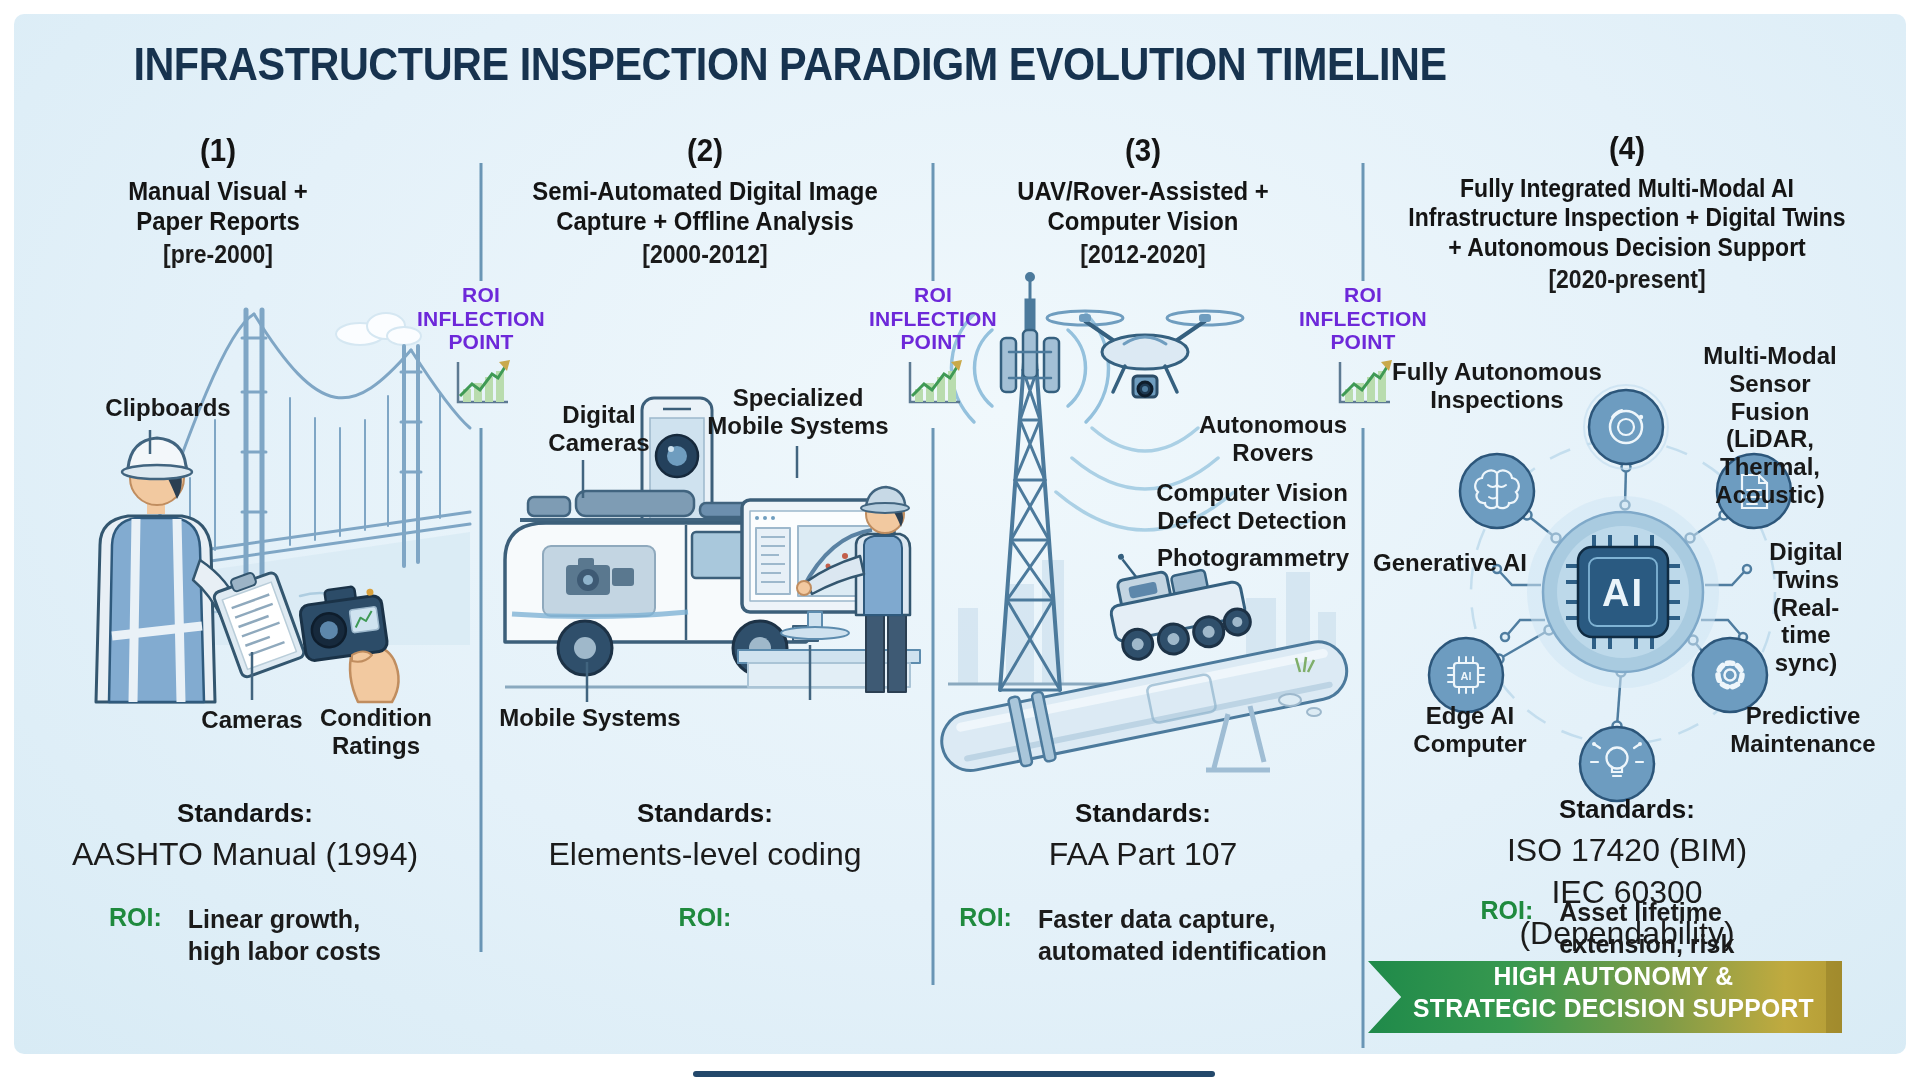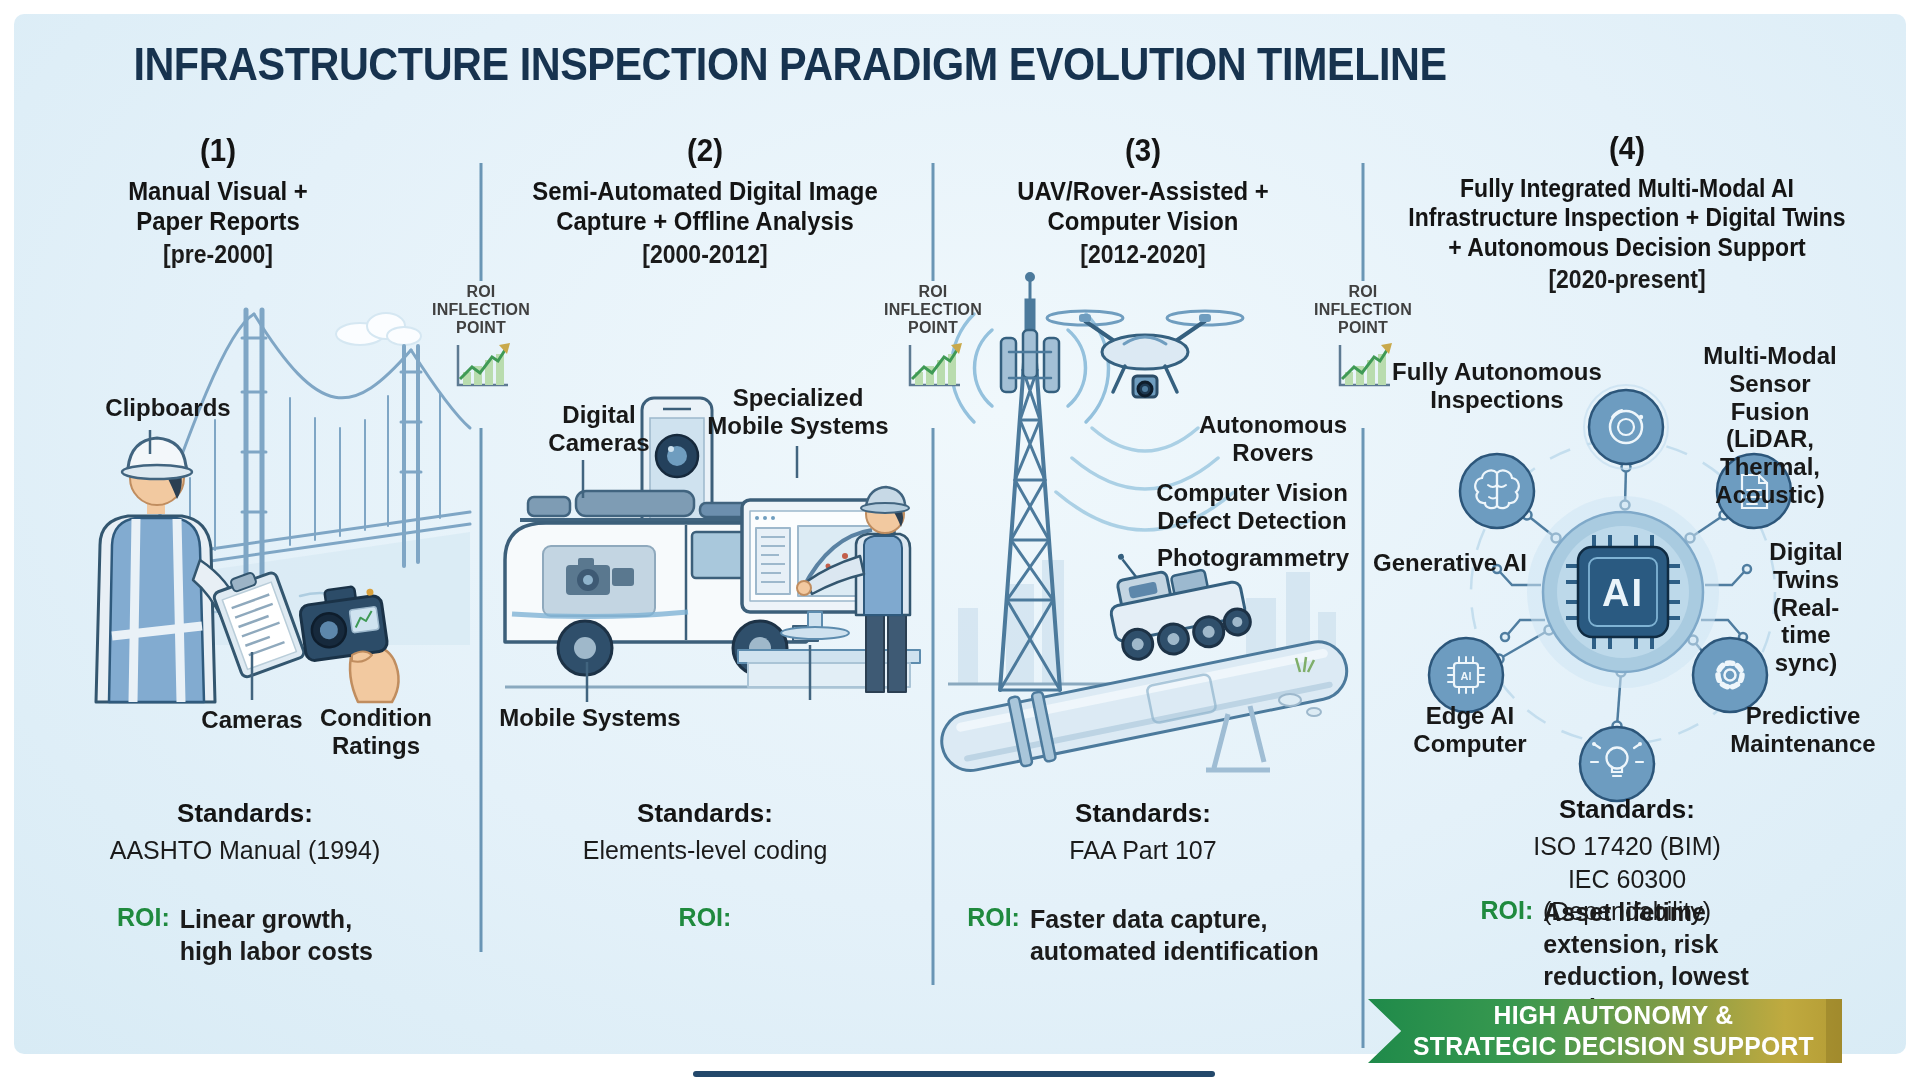--- a/index.html
+++ b/index.html
@@ -10,33 +10,33 @@
   .art{position:absolute;left:0;top:0;}
   .t{position:absolute;white-space:pre-line;text-align:center;color:#1b1b1b;}
   .title{top:36px;left:790px;font-size:47px;font-weight:800;color:#17334f;letter-spacing:-0.5px;
         white-space:nowrap;transform:translateX(-50%) scaleX(0.88);}
   .header{position:absolute;text-align:center;transform:translateX(-50%) scaleX(0.92);width:560px;}
   .colnum{font-size:32px;font-weight:800;color:#141414;line-height:1.25;}
   .coltitle{font-size:26px;font-weight:800;color:#141414;line-height:1.17;white-space:pre-line;margin-top:6px;}
   .coltitle.small{font-size:25px;}
   .colperiod{font-size:25px;font-weight:700;color:#1b1b1b;margin-top:3px;}
   .roi-block{position:absolute;transform:translateX(-50%);text-align:center;}
-  .roi-words{color:#404040;font-weight:800;font-size:16px;line-height:1.12;white-space:pre-line;letter-spacing:0.2px;}
+  .roi-words{color:#6d28d9;font-weight:800;font-size:21px;line-height:1.12;white-space:pre-line;letter-spacing:0.2px;}
   .lbl{position:absolute;transform:translateX(-50%);text-align:center;font-weight:700;font-size:24px;
        line-height:1.16;white-space:pre-line;color:#181818;}
   .stdblock{position:absolute;transform:translateX(-50%);text-align:center;}
   .stdh{font-size:26px;font-weight:800;color:#141414;}
-  .stdv{font-size:25px;font-weight:500;color:#1b1b1b;margin-top:5px;white-space:pre-line;line-height:1.3;}
-  .roirow{position:absolute;transform:translateX(-50%);display:flex;gap:10px;align-items:flex-start;font-size:25px;}
+  .stdv{font-size:32px;font-weight:500;color:#1b1b1b;margin-top:5px;white-space:pre-line;line-height:1.3;}
+  .roirow{position:absolute;transform:translateX(-50%);display:flex;gap:26px;align-items:flex-start;font-size:25px;}
   .roilabel{color:#1f8a3e;font-weight:800;}
   .roitext{font-weight:600;color:#1b1b1b;white-space:pre-line;text-align:left;line-height:1.28;}
-  .banner{position:absolute;left:1368px;top:999px;width:474px;height:64px;
+  .banner{position:absolute;left:1368px;top:961px;width:474px;height:72px;
         background:linear-gradient(90deg,#1f8a4a 0%,#37984f 30%,#7d9b47 62%,#c0aa3f 88%,#b49c35 100%);
         clip-path:polygon(0 0,100% 0,100% 100%,0 100%,7% 50%);
-        display:flex;flex-direction:column;justify-content:flex-end;align-items:center;}
+        display:flex;flex-direction:column;justify-content:flex-start;align-items:center;}
   .banner-text{color:#ffffff;font-weight:800;font-size:26px;line-height:1.22;text-align:center;
         white-space:pre-line;letter-spacing:0.3px;transform:scaleX(0.95);padding-left:18px;}
   .banner-fold{position:absolute;right:0;top:0;width:16px;height:100%;background:rgba(120,100,25,0.30);}
   .bottom-bar{position:absolute;left:693px;top:1071px;width:522px;height:6px;border-radius:3px;background:#23486b;}
 </style>
 </head>
 <body>
 
 <div class="page">
   <div class="canvas"></div>

